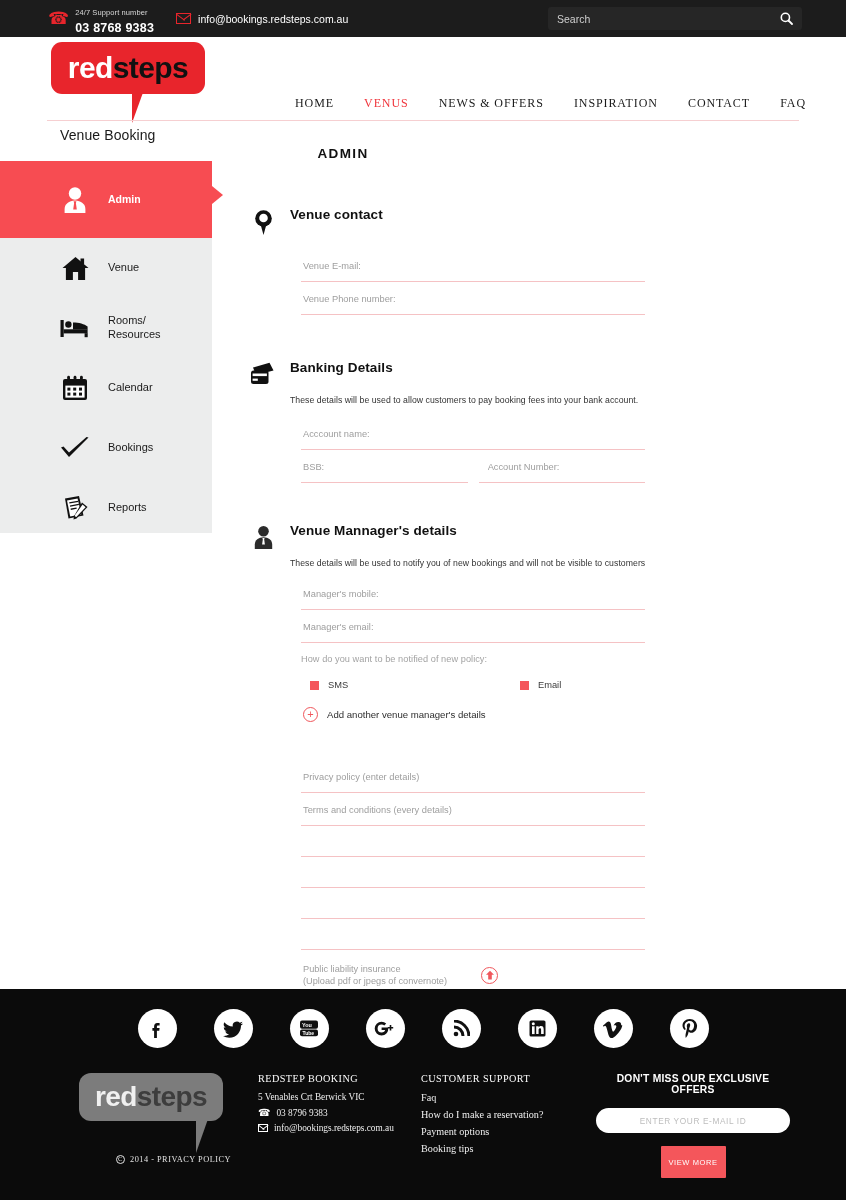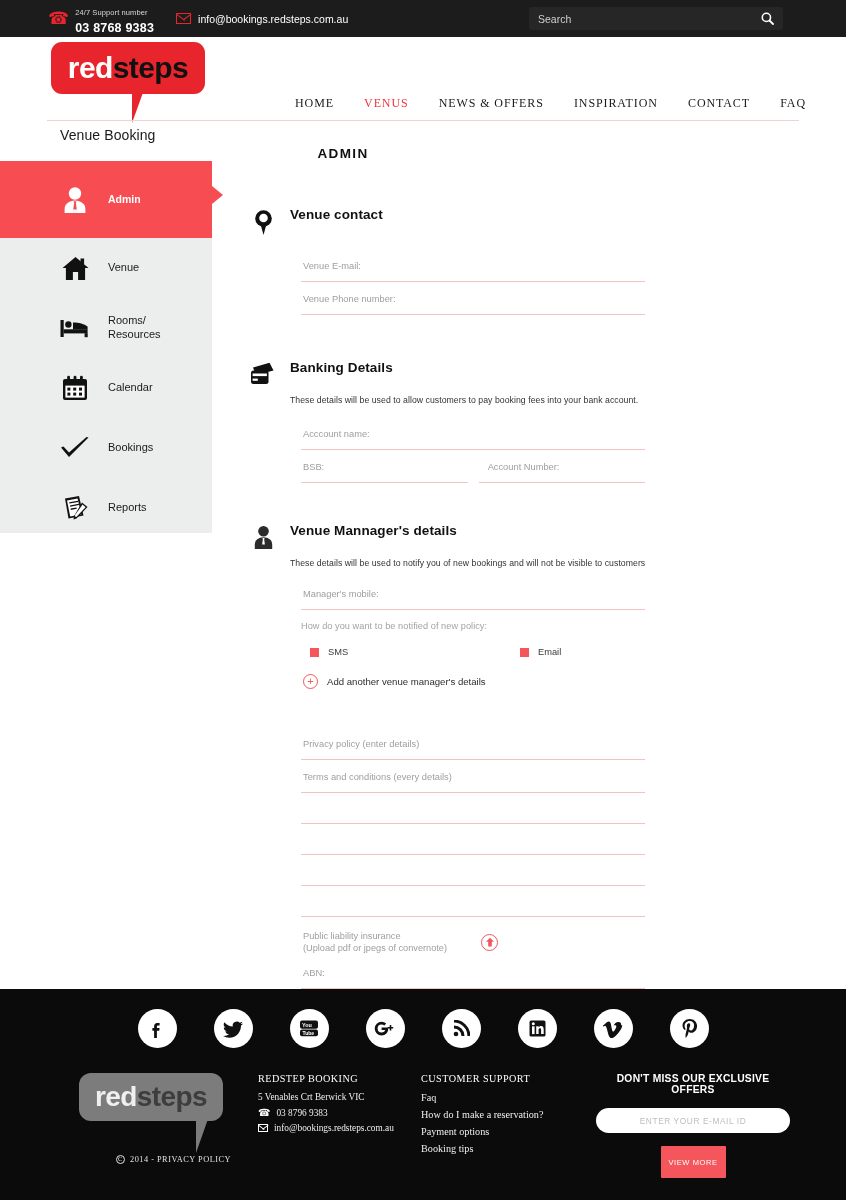--- a/index.html
+++ b/index.html
@@ -30,21 +30,21 @@
     width: 15px; height: 11px; border: 1.4px solid #e8252c; position: relative; flex: none;
   }
   .mail-icon::before, .mail-icon::after {
     content: ""; position: absolute; top: 0px; width: 9.5px; height: 1.3px; background: #e8252c;
   }
   .mail-icon::before { left: -0.5px; transform: rotate(36deg); transform-origin: left top; }
   .mail-icon::after  { right: -0.5px; transform: rotate(-36deg); transform-origin: right top; }
   .tb-mail-txt { color: #ffffff; font-size: 10.5px; }
 
   .search-wrap {
-    position: absolute; right: 63px; top: 7px;
+    position: absolute; right: 44px; top: 7px;
     width: 254px; height: 23px;
     background: #262626; border-radius: 3px;
     display: flex; align-items: center; padding: 0 9px;
   }
   .search-input {
     flex: 1; background: transparent; border: 0; outline: none;
     color: #ffffff; font-size: 10.5px; font-family: "Liberation Sans", sans-serif;
   }
   .search-input::placeholder { color: #cfcfcf; }
   .search-btn {
@@ -459,20 +459,23 @@
         </span>
         <div>
           <div class="sec-title">Venue Mannager's details</div>
           <div class="sec-desc">These details will be used to notify you of new bookings and will not be visible to customers</div>
         </div>
       </div>
       <div class="fields" style="margin-top:10px;">
         <div class="fld">
           <input type="text" placeholder="Manager's mobile:" style="">
         </div>
+        <div class="fld" style="margin-top:1px;">
+          <input type="text" placeholder="Manager's email:" style="">
+        </div>
         <div class="note">How do you want to be notified of new policy:</div>
         <div class="checks">
           <label class="chk">
             <span class="chk-box"></span>
             <span class="chk-label">SMS</span>
           </label>
           <label class="chk">
             <span class="chk-box"></span>
             <span class="chk-label">Email</span>
           </label>

